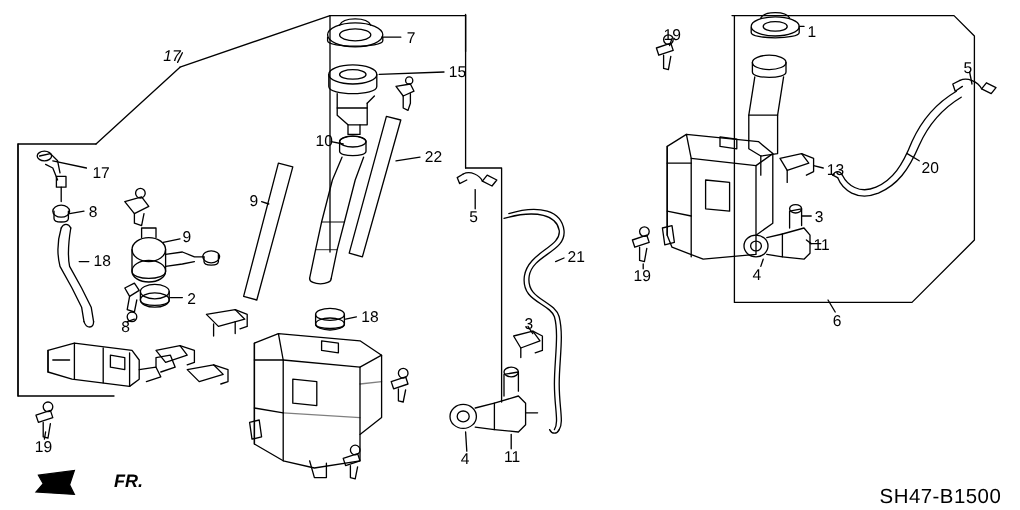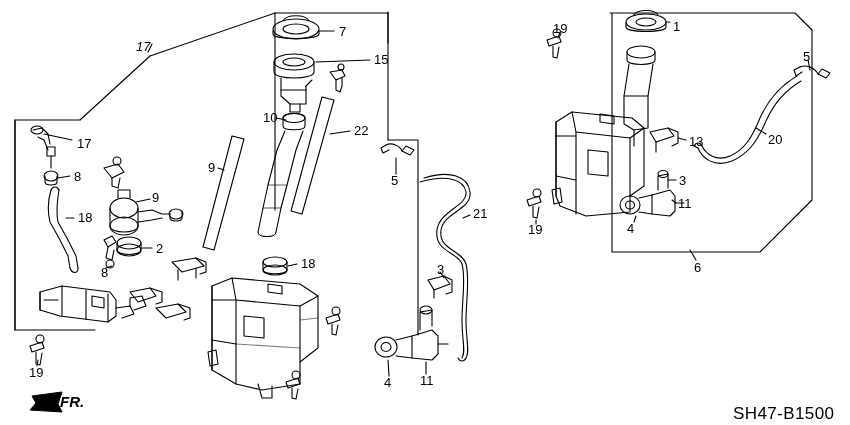--- a/index.html
+++ b/index.html
@@ -43,20 +43,21 @@
     white-space: nowrap;
   }
   .fr-label {
     position: absolute;
     font-family: "Liberation Sans", sans-serif;
     font-size: 15px;
     font-weight: bold;
     font-style: italic;
     color: #000000;
     white-space: nowrap;
+    padding-left: 35px;
   }
 </style>
 </head>
 <body>
 
 <div id="diagram-root">
 
   <svg class="layer" viewBox="0 0 850 425" xmlns="http://www.w3.org/2000/svg">
     <g fill="none" stroke="#000000" stroke-width="1.1" stroke-linejoin="round" stroke-linecap="round">
 

